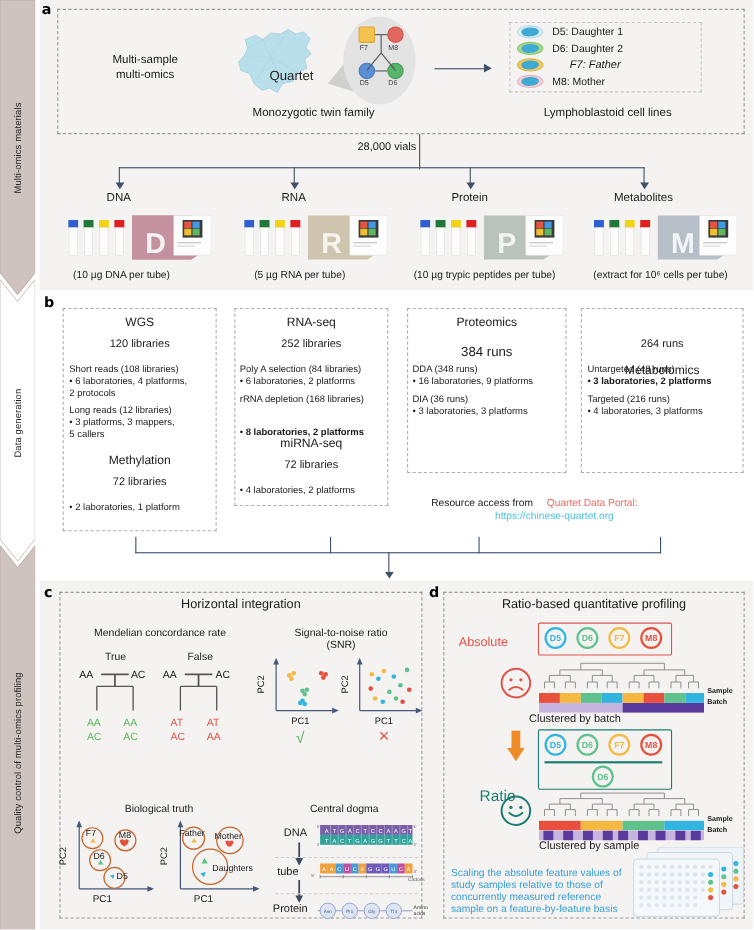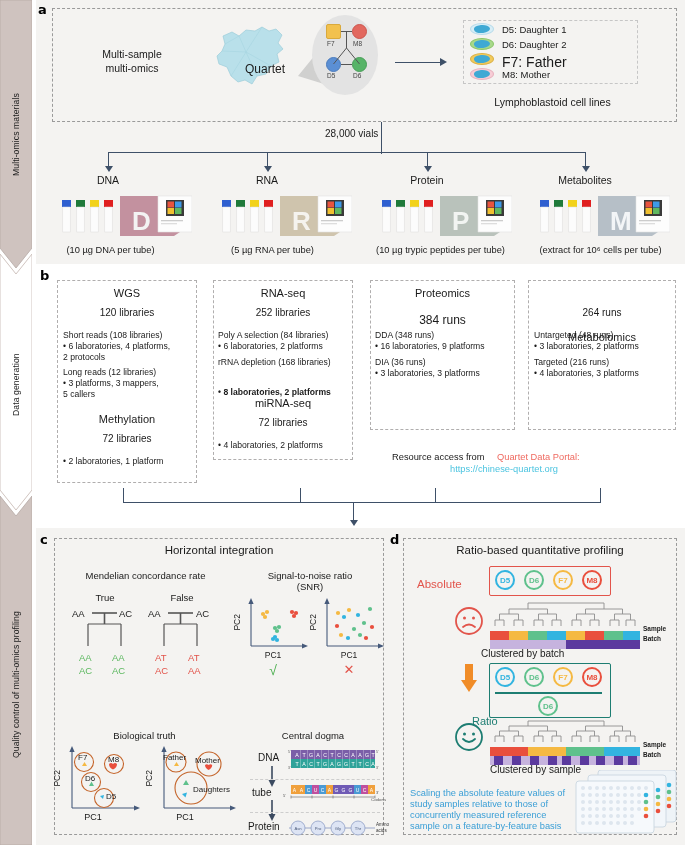--- a/index.html
+++ b/index.html
@@ -124,39 +124,40 @@
   <div class="txt" style="left:353px;top:72px;font-size:6.5px;color:#444;">D6</div>
   <div style="position:absolute;left:320px;top:20px;width:60px;height:60px;">
     <svg width="60" height="60" viewBox="0 0 60 60">
       <line x1="21" y1="11.5" x2="32" y2="11.5" stroke="#555" stroke-width="1"></line>
       <line x1="26.5" y1="11.5" x2="26.5" y2="28" stroke="#555" stroke-width="1"></line>
       <line x1="26.5" y1="28" x2="13.5" y2="44" stroke="#555" stroke-width="1"></line>
       <line x1="26.5" y1="28" x2="39.5" y2="44" stroke="#555" stroke-width="1"></line>
       <line x1="21" y1="44.5" x2="32" y2="44.5" stroke="#555" stroke-width="1"></line>
     </svg>
   </div>
+  <div class="ctr" style="left:180px;top:96px;width:210px;font-size:10.5px;">Monozygotic twin family</div>
 
   <div class="lnh" style="left:395px;top:62px;width:46px;"></div>
   <div class="arrowright" style="left:440px;top:58px;"></div>
 
   <div class="dash-thin" style="left:463px;top:20px;width:175px;height:64px;border-color:#c6c6c6;"></div>
   <div>
     <div class="cellico" style="left:470px;top:23px;width:24px;height:12px;border-radius:50%;background:#d8eef7;border:1px solid #b9dcea;"></div>
     <div style="position:absolute;left:474px;top:25px;width:16px;height:8px;background:#3fa9d4;border-radius:40% 55% 45% 50%;transform:rotate(-6deg);"></div>
     <div class="txt" style="left:502px;top:24px;font-size:9.5px;">D5: Daughter 1</div>
   </div>
   <div>
     <div class="cellico" style="left:470px;top:38px;width:24px;height:12px;border-radius:50%;background:#a8d98a;border:1px solid #8dc76c;"></div>
     <div style="position:absolute;left:474px;top:40px;width:16px;height:8px;background:#3fa9d4;border-radius:40% 55% 45% 50%;transform:rotate(-6deg);"></div>
     <div class="txt" style="left:502px;top:39px;font-size:9.5px;">D6: Daughter 2</div>
   </div>
   <div>
     <div class="cellico" style="left:470px;top:53px;width:24px;height:12px;border-radius:50%;background:#f2ca5c;border:1px solid #dcb245;"></div>
     <div style="position:absolute;left:474px;top:55px;width:16px;height:8px;background:#3fa9d4;border-radius:40% 55% 45% 50%;transform:rotate(-6deg);"></div>
-    <div class="txt" style="left:502px;top:54px;font-size:14px;">F7: Father</div>
+    <div class="txt" style="left:518px;top:54px;font-size:10px;font-style:italic;">F7: Father</div>
   </div>
   <div>
     <div class="cellico" style="left:470px;top:68px;width:24px;height:12px;border-radius:50%;background:#f7cdd6;border:1px solid #e8b3bf;"></div>
     <div style="position:absolute;left:474px;top:70px;width:16px;height:8px;background:#3fa9d4;border-radius:40% 55% 45% 50%;transform:rotate(-6deg);"></div>
     <div class="txt" style="left:502px;top:69px;font-size:9.5px;">M8: Mother</div>
   </div>
   <div class="ctr" style="left:455px;top:96px;width:195px;font-size:10.5px;">Lymphoblastoid cell lines</div>
 
   <div class="lnv" style="left:381px;top:122px;height:32px;"></div>
   <div class="txt" style="left:325px;top:128px;font-size:10px;">28,000 vials</div>
@@ -301,21 +302,21 @@
   <div class="ctr" style="left:370px;top:313px;width:145px;font-size:12px;">384 runs</div>
   <div class="txt" style="left:375px;top:330px;font-size:8.6px;">DDA (348 runs)</div>
   <div class="txt" style="left:375px;top:341px;font-size:8.6px;">• 16 laboratories, 9 platforms</div>
   <div class="txt" style="left:375px;top:357px;font-size:8.6px;">DIA (36 runs)</div>
   <div class="txt" style="left:375px;top:368px;font-size:8.6px;">• 3 laboratories, 3 platforms</div>
 
   <div class="dash-thin" style="left:528px;top:280px;width:148px;height:150px;"></div>
   <div class="ctr" style="left:528px;top:287px;width:148px;font-size:11px;margin-top:44px;">Metabolomics</div>
   <div class="ctr" style="left:528px;top:307px;width:148px;font-size:10px;">264 runs</div>
   <div class="txt" style="left:534px;top:330px;font-size:8.6px;">Untargeted (48 runs)</div>
-  <div class="txt" style="left:534px;top:341px;font-size:8.6px;">• 3 laboratories, 2 platforms</div>
+  <div class="txt" style="left:534px;top:341px;font-size:8.6px;font-weight:bold;">• 3 laboratories, 2 platforms</div>
   <div class="txt" style="left:534px;top:357px;font-size:8.6px;text-align:center;">Targeted (216 runs)</div>
   <div class="txt" style="left:534px;top:368px;font-size:8.6px;">• 4 laboratories, 3 platforms</div>
 
   <div class="txt" style="left:392px;top:452px;font-size:9.3px;">Resource access from </div>
   <div class="txt" style="left:497px;top:452px;font-size:9.3px;color:#ef6a60;">Quartet Data Portal:</div>
   <a href="#" class="txt" style="left:450px;top:464px;font-size:9.3px;color:#4cc4e0;">https://chinese-quartet.org</a>
 
   <div class="lnv" style="left:123px;top:488px;height:15px;"></div>
   <div class="lnv" style="left:300px;top:488px;height:15px;"></div>
   <div class="lnv" style="left:435px;top:488px;height:15px;"></div>
@@ -682,21 +683,21 @@
   <div class="txt" style="left:643px;top:635px;font-size:6.5px;font-weight:bold;">Batch</div>
   <div class="txt" style="left:481px;top:648px;font-size:10px;">Clustered by batch</div>
 
   <div style="position:absolute;left:460px;top:664px;width:18px;height:30px;">
     <svg width="18" height="30" viewBox="0 0 18 30">
       <rect x="5" y="0" width="8" height="18" fill="#f08c28"></rect>
       <polygon points="9,28 1,16 17,16" fill="#f08c28"></polygon>
     </svg>
   </div>
 
-  <div class="txt" style="left:436px;top:715px;font-size:11px;color:#1d7d72;margin-left:36px;">Ratio</div>
+  <div class="txt" style="left:436px;top:715px;font-size:14px;color:#1d7d72;">Ratio</div>
   <div style="position:absolute;left:489px;top:663px;width:120px;height:53px;border:1.6px solid #1d7d72;border-radius:2px;"></div>
   <div class="ringlbl" style="left:495px;top:667px;width:20px;height:20px;border:2px solid #32b4e0;color:#32b4e0;">
       <span>D5</span>
     </div>
   <div class="ringlbl" style="left:524px;top:667px;width:20px;height:20px;border:2px solid #5fc18c;color:#5fc18c;">
       <span>D6</span>
     </div>
   <div class="ringlbl" style="left:553px;top:667px;width:20px;height:20px;border:2px solid #f5b942;color:#f5b942;">
       <span>F7</span>
     </div>

